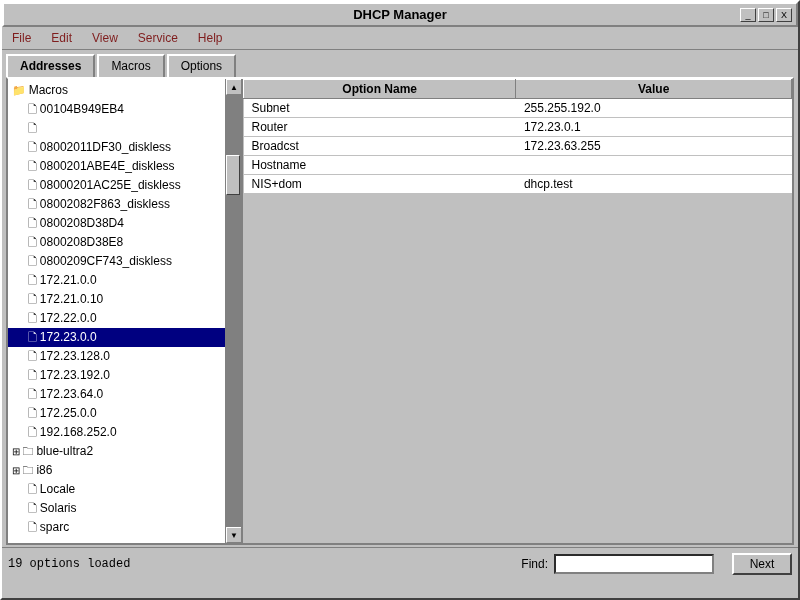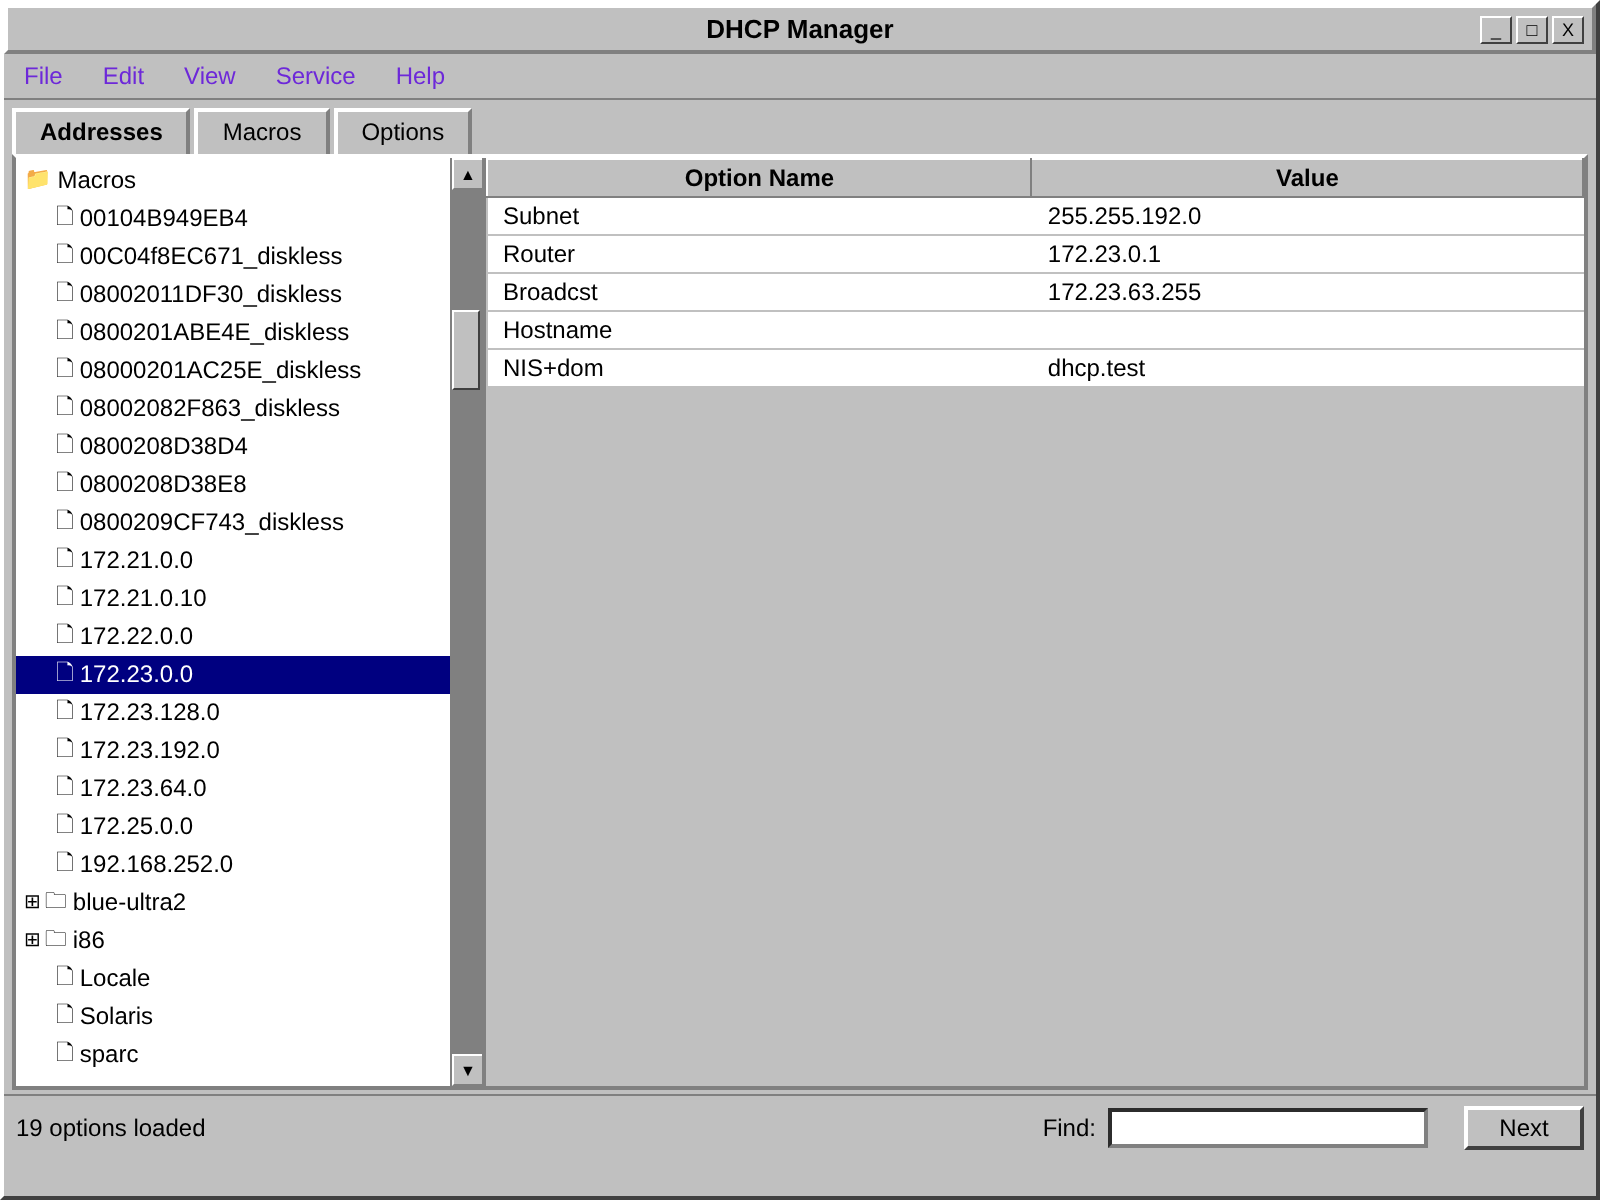--- a/index.html
+++ b/index.html
@@ -55,21 +55,21 @@
       background: #c0c0c0;
       padding: 2px 0;
       display: flex;
       border-bottom: 1px solid #808080;
     }
     .menu-item {
       padding: 2px 10px;
       cursor: pointer;
       font-size: 12px;
       text-decoration: none;
-      color: #6d28d9;
+      color: #7f1d1d;
     }
 
     
     .tabs {
       display: flex;
       padding: 4px 4px 0;
       background: #c0c0c0;
     }
     .tab {
       padding: 3px 12px;
@@ -228,20 +228,21 @@
       align-items: center;
       padding: 3px 6px;
       background: #c0c0c0;
       border-top: 1px solid #808080;
       height: 32px;
       margin-top: 2px;
     }
     .status-text {
       flex: 1;
       font-size: 12px;
+      font-family: Liberation Mono, monospace;
     }
     .find-label {
       font-size: 12px;
       margin-right: 6px;
     }
     .find-input {
       width: 160px;
       height: 20px;
       border: 2px inset #808080;
       background: #ffffff;
@@ -307,21 +308,20 @@
         <div class="tree-item folder">
               <span class="icon">📁</span>
               <span>Macros</span>
             </div>
             <div class="tree-item" style="padding-left: 20px;">
               <span class="icon" style="margin-right:3px">🗋</span>
               <span>00104B949EB4</span>
             </div>
             <div class="tree-item" style="padding-left: 20px;">
               <span class="icon" style="margin-right:3px">🗋</span>
-              <span>00C04f8EC671_diskless</span>
             </div>
             <div class="tree-item" style="padding-left: 20px;">
               <span class="icon" style="margin-right:3px">🗋</span>
               <span>08002011DF30_diskless</span>
             </div>
             <div class="tree-item" style="padding-left: 20px;">
               <span class="icon" style="margin-right:3px">🗋</span>
               <span>0800201ABE4E_diskless</span>
             </div>
             <div class="tree-item" style="padding-left: 20px;">

